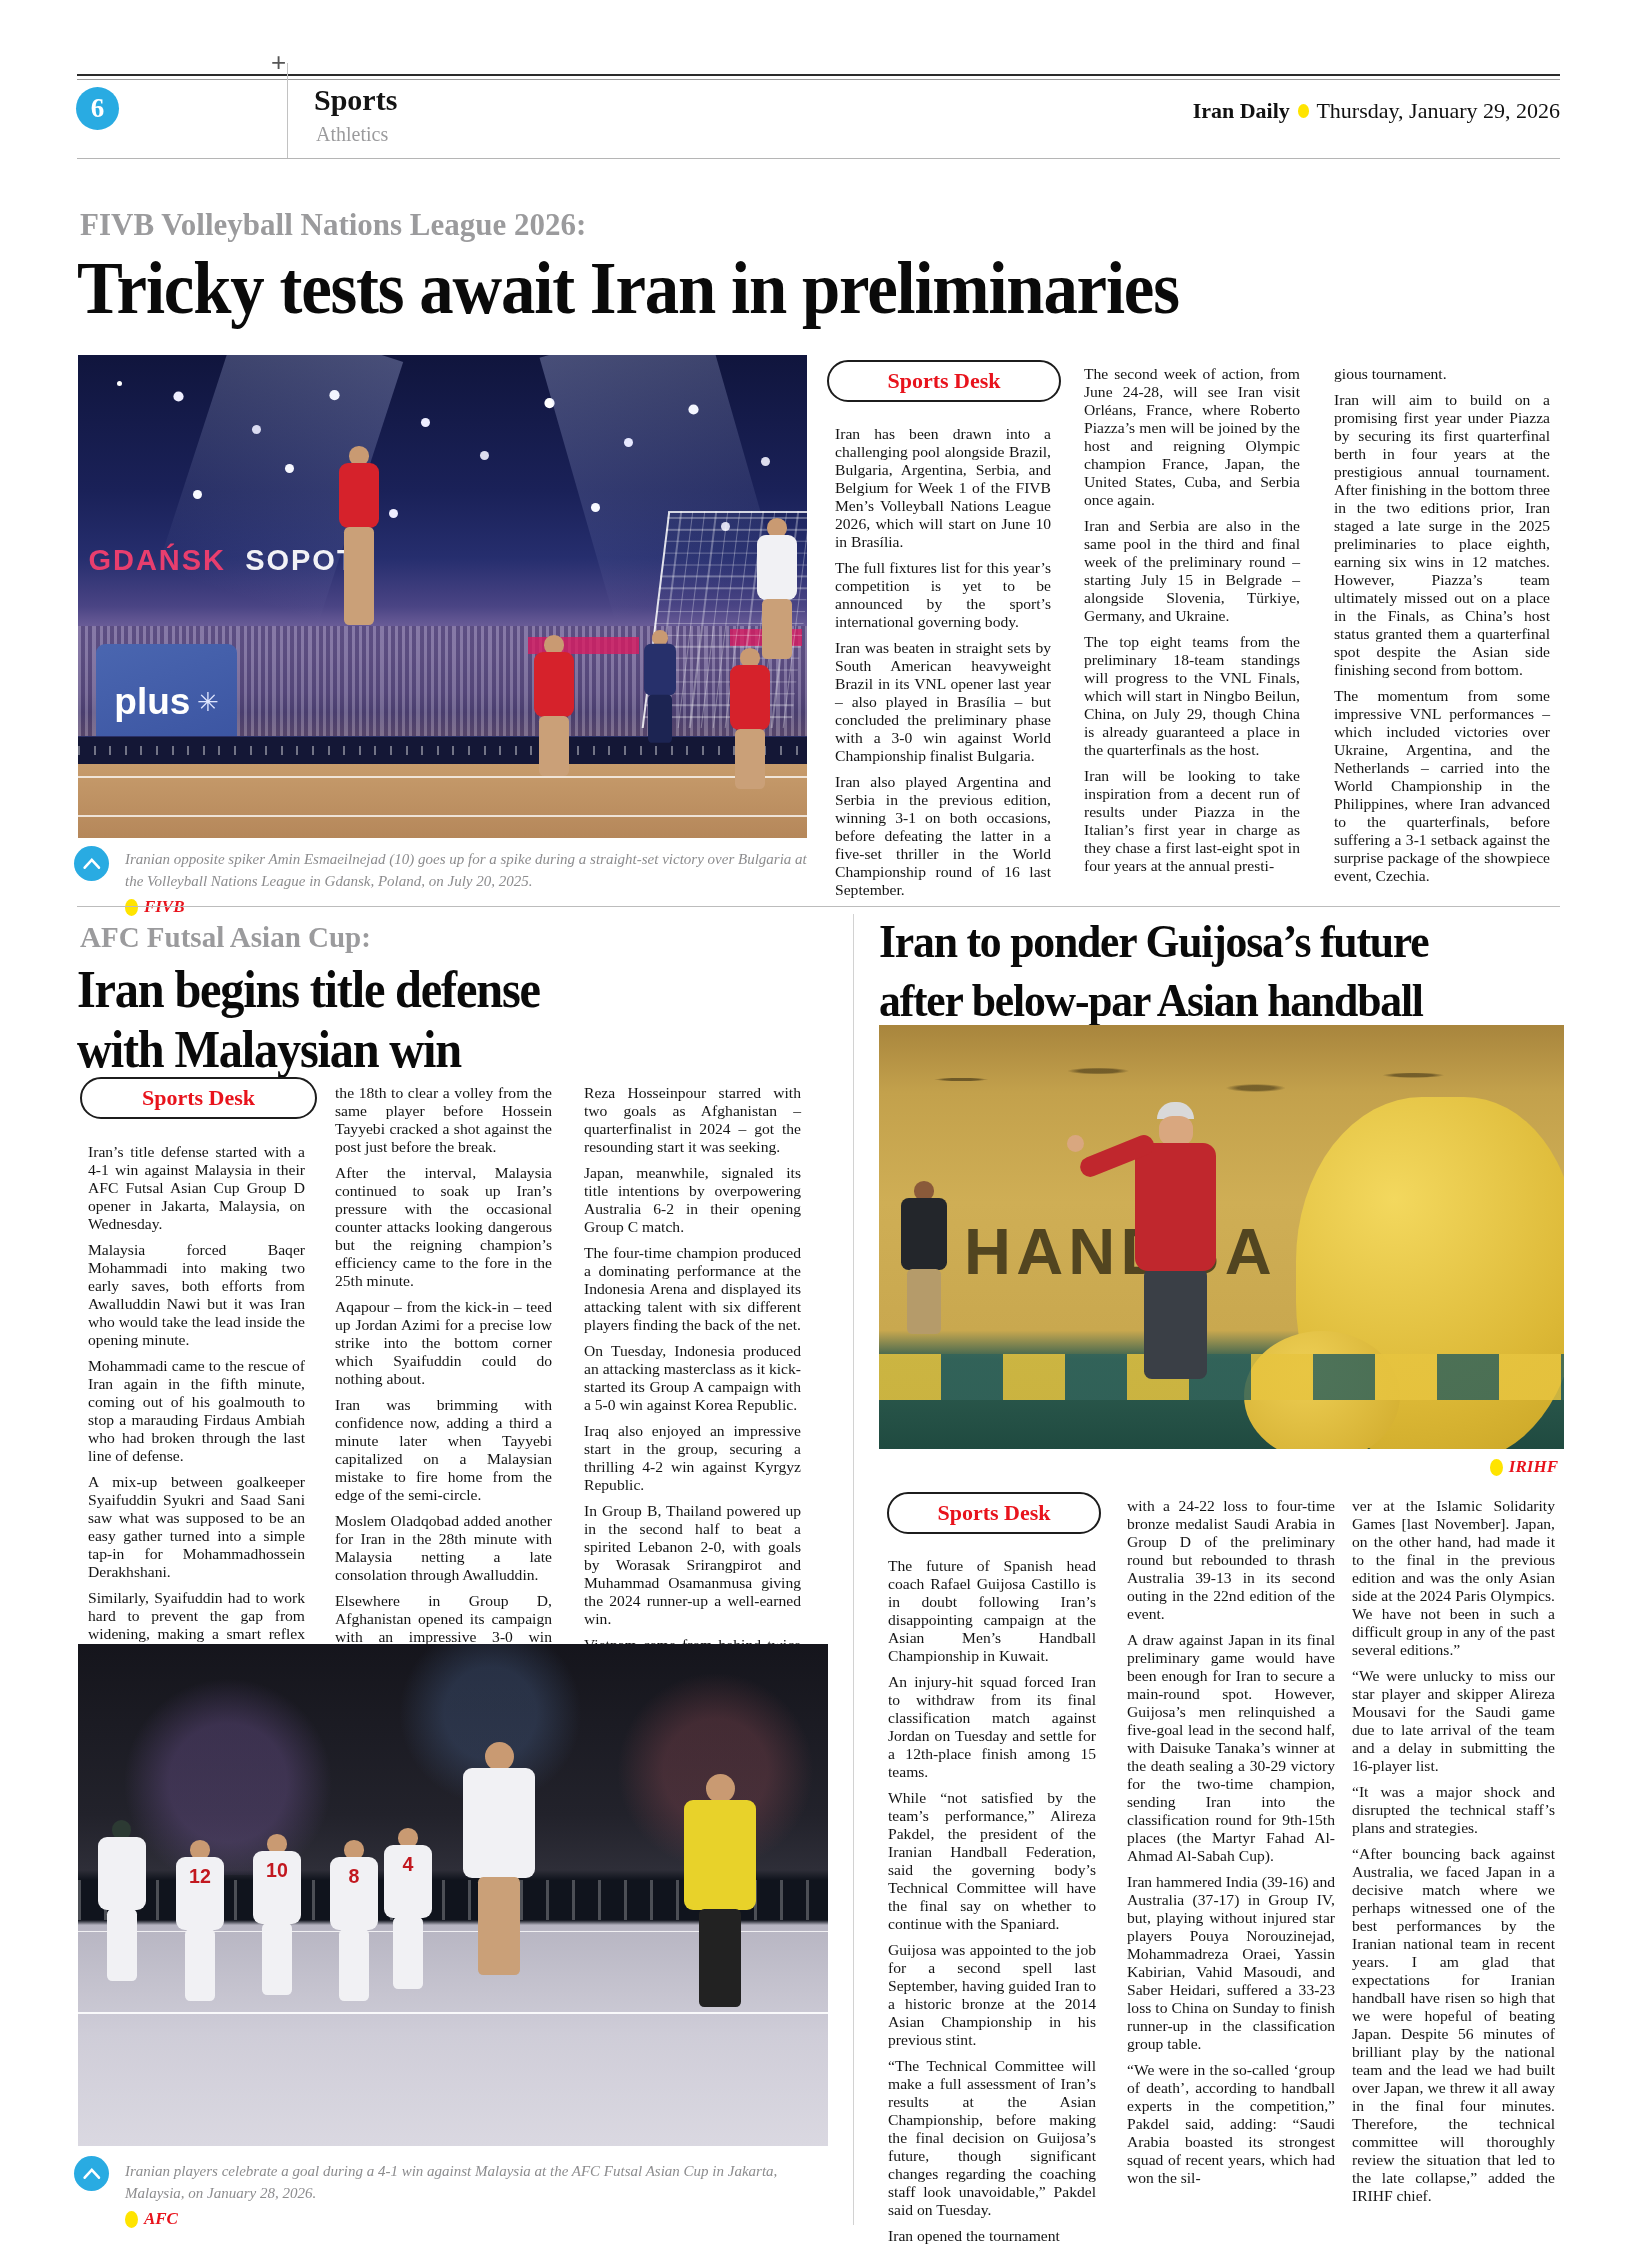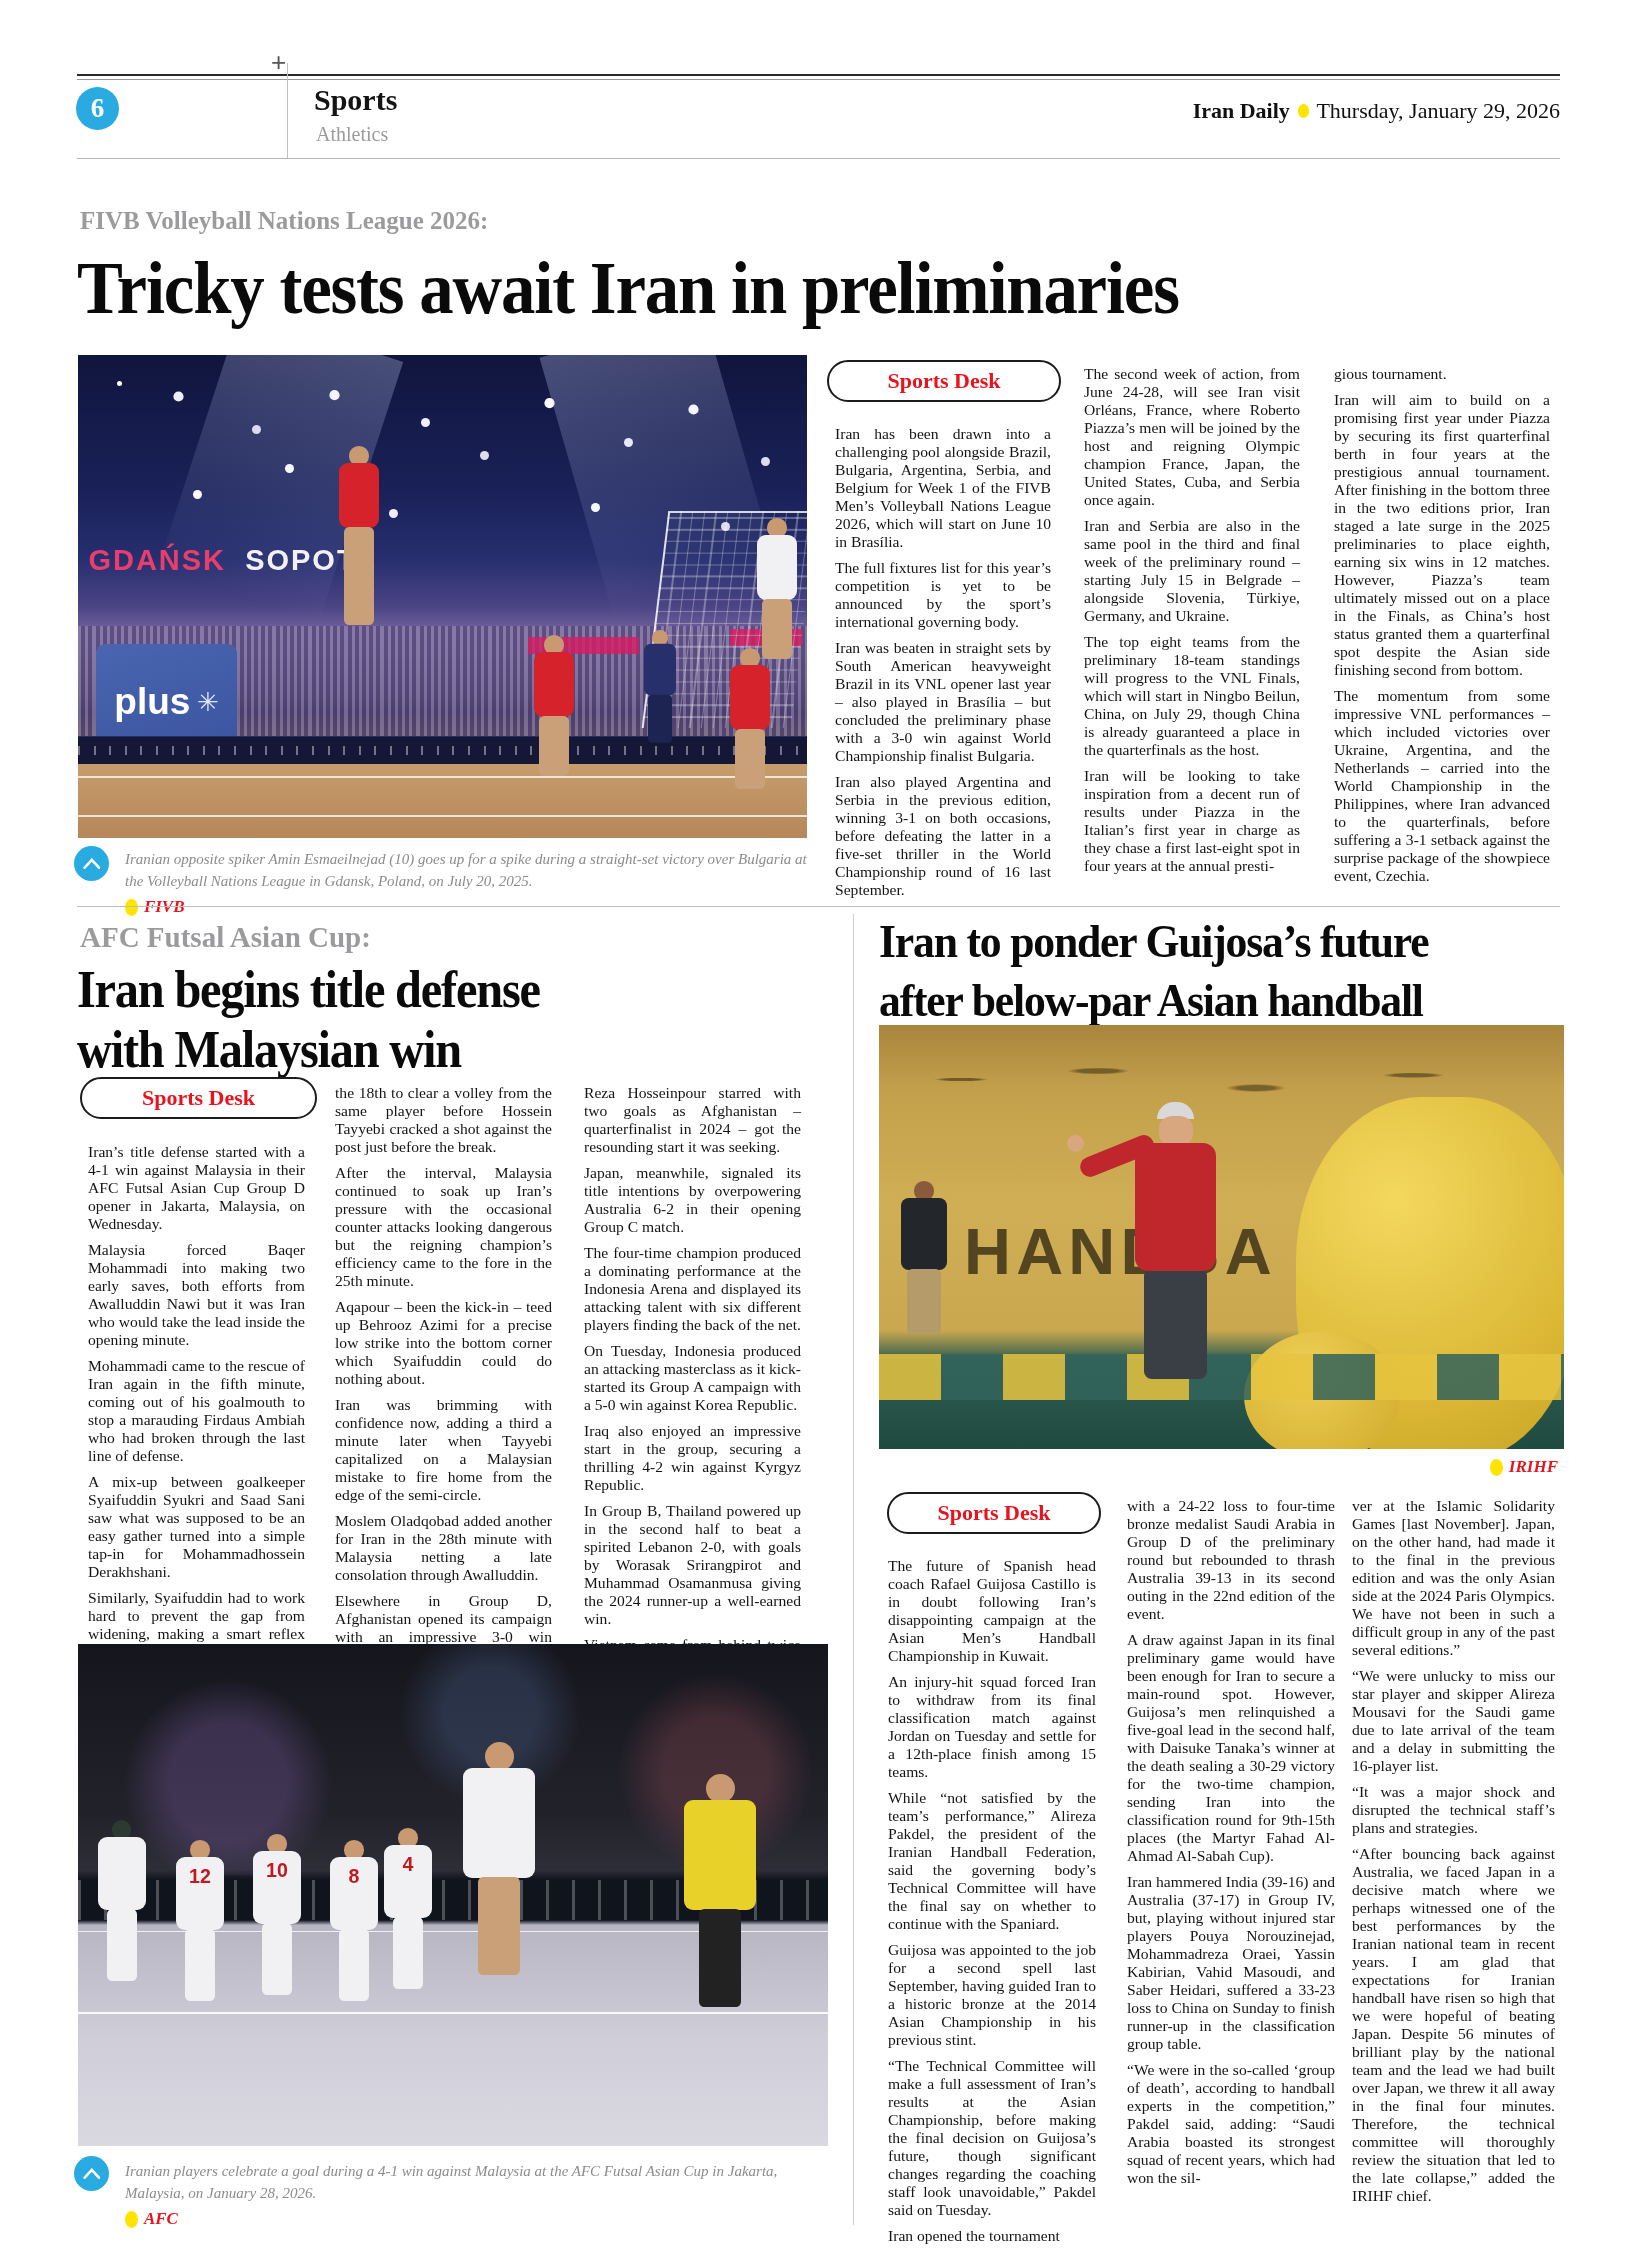--- a/index.html
+++ b/index.html
@@ -14,21 +14,21 @@
   .page-badge{position:absolute;left:76px;top:87px;width:43px;height:43px;border-radius:50%;
               background:#29abe2;color:#fff;font-weight:bold;font-size:27px;display:flex;
               align-items:center;justify-content:center;}
   .section-label{position:absolute;left:314px;top:83px;font-size:30px;font-weight:bold;color:#141414;}
   .subsection-label{position:absolute;left:316px;top:123px;font-size:20px;color:#9b9b9d;}
   .dateline{position:absolute;right:70px;top:98px;display:flex;align-items:center;gap:7.8px;font-size:22px;}
   .dateline .pub{font-weight:bold;}
   .dot{display:inline-block;width:13px;height:17px;border-radius:50%;background:#ffe400;}
   .dot.small{width:11px;height:13.7px;}
   
-  .kicker{position:absolute;font-weight:bold;color:#9b9b9d;font-size:25px;letter-spacing:0;}
+  .kicker{position:absolute;font-weight:bold;color:#9b9b9d;font-size:31px;letter-spacing:0;}
   .headline{position:absolute;font-weight:bold;color:#0a0a0a;transform-origin:left top;transform:scaleX(.93);letter-spacing:-1.3px;}
   .hl-1{left:77px;top:249px;font-size:74px;line-height:78px;white-space:nowrap;}
   .hl-2{left:77px;top:960px;font-size:52px;line-height:60px;}
   .hl-3{left:879px;top:912px;font-size:47px;line-height:59px;}
   
   .desk-badge{position:absolute;height:38px;border:2px solid #1c1c1c;border-radius:39px;
               display:flex;align-items:center;justify-content:center;background:#fff;}
   .desk-badge span{color:#e8131c;font-weight:bold;font-size:22px;}
   
   .bodycol{position:absolute;}
@@ -258,21 +258,21 @@
   <div class="bodycol" style="left:80px;top:1135px;width:233px;">
       <p>Iran’s title defense started with a 4-1 win against Malaysia in their AFC Futsal Asian Cup Group D opener in Jakarta, Malaysia, on Wednesday.</p>
       <p>Malaysia forced Baqer Mohammadi into making two early saves, both efforts from Awalluddin Nawi but it was Iran who would take the lead inside the opening minute.</p>
       <p>Mohammadi came to the rescue of Iran again in the fifth minute, coming out of his goalmouth to stop a marauding Firdaus Ambiah who had broken through the last line of defense.</p>
       <p>A mix-up between goalkeeper Syaifuddin Syukri and Saad Sani saw what was supposed to be an easy gather turned into a simple tap-in for Mohammadhossein Derakhshani.</p>
       <p>Similarly, Syaifuddin had to work hard to prevent the gap from widening, making a smart reflex swing to tip away Salar Aqapour’s rasping drive in the 10th minute and then sticking his leg out in</p>
     </div>
   <div class="bodycol" style="left:327px;top:1076px;width:233px;">
       <p>the 18th to clear a volley from the same player before Hossein Tayyebi cracked a shot against the post just before the break.</p>
       <p>After the interval, Malaysia continued to soak up Iran’s pressure with the occasional counter attacks looking dangerous but the reigning champion’s efficiency came to the fore in the 25th minute.</p>
-      <p>Aqapour – been the kick-in – teed up Behrooz Azimi for a precise low strike into the bottom corner which Syaifuddin could do nothing about.</p>
+      <p>Aqapour – from the kick-in – teed up Jordan Azimi for a precise low strike into the bottom corner which Syaifuddin could do nothing about.</p>
       <p>Iran was brimming with confidence now, adding a third a minute later when Tayyebi capitalized on a Malaysian mistake to fire home from the edge of the semi-circle.</p>
       <p>Moslem Oladqobad added another for Iran in the 28th minute with Malaysia netting a late consolation through Awalluddin.</p>
       <p>Elsewhere in Group D, Afghanistan opened its campaign with an impressive 3-0 win against Saudi Arabia.</p>
     </div>
   <div class="bodycol" style="left:576px;top:1076px;width:233px;">
       <p>Reza Hosseinpour starred with two goals as Afghanistan – quarterfinalist in 2024 – got the resounding start it was seeking.</p>
       <p>Japan, meanwhile, signaled its title intentions by overpowering Australia 6-2 in their opening Group C match.</p>
       <p>The four-time champion produced a dominating performance at the Indonesia Arena and displayed its attacking talent with six different players finding the back of the net.</p>
       <p>On Tuesday, Indonesia produced an attacking masterclass as it kick-started its Group A campaign with a 5-0 win against Korea Republic.</p>
       <p>Iraq also enjoyed an impressive start in the group, securing a thrilling 4-2 win against Kyrgyz Republic.</p>

